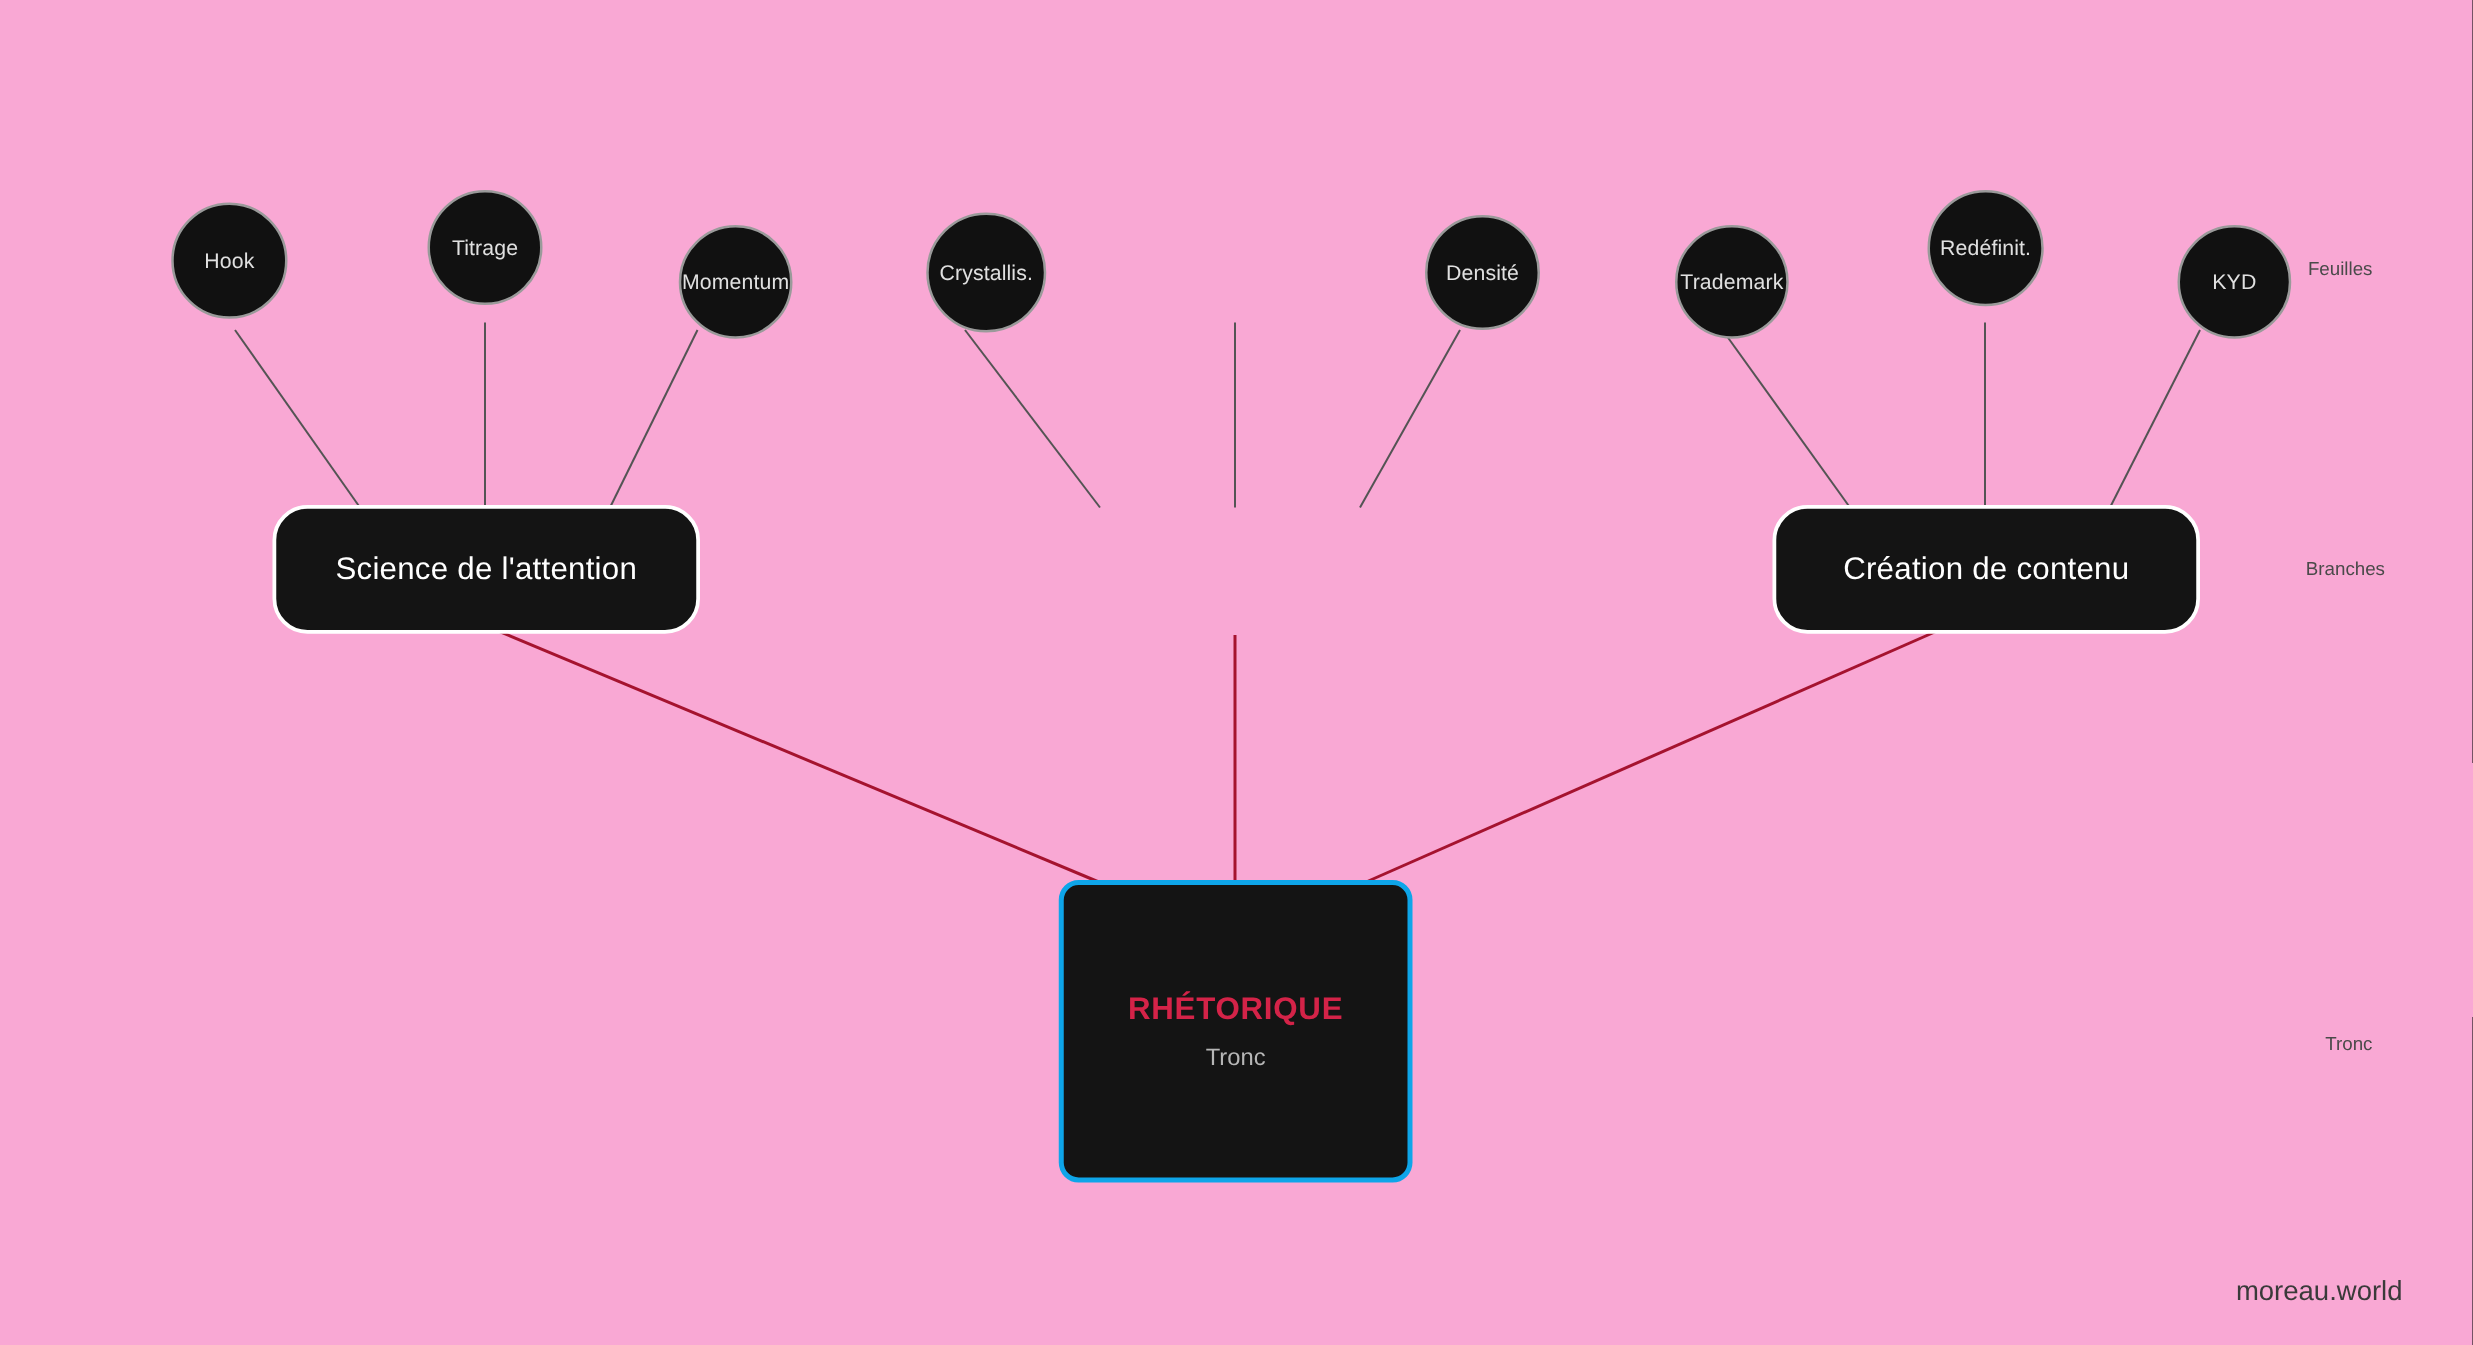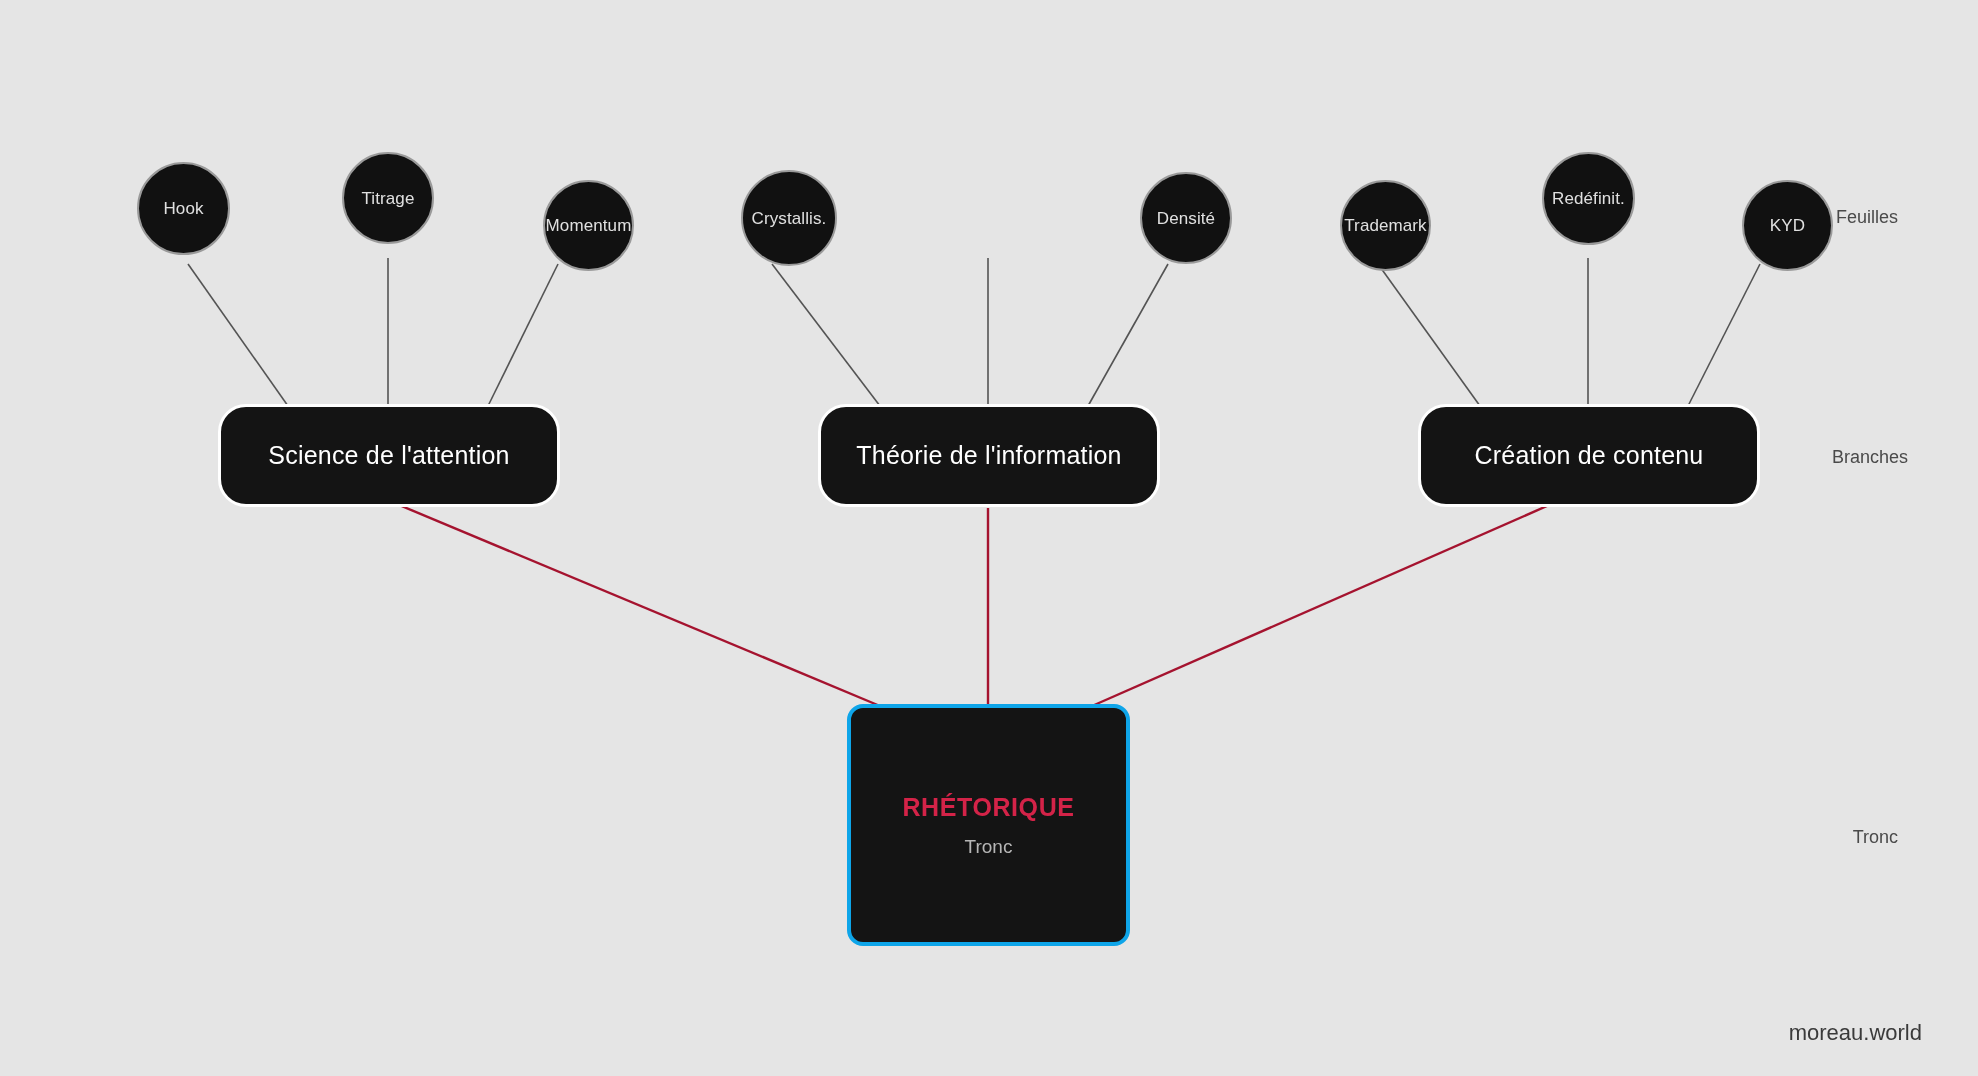--- a/index.html
+++ b/index.html
@@ -5,21 +5,21 @@
 <style>
   html, body {
     margin: 0;
     padding: 0;
     background: #111111;
   }
   #stage {
     position: relative;
     width: 1978px;
     height: 1076px;
-    background: #e5e5e5;
+    background: #f9a8d4;
     overflow: hidden;
     font-family: "Liberation Sans", sans-serif;
     -webkit-font-smoothing: antialiased;
   }
   #edges {
     position: absolute;
     left: 0; top: 0;
     width: 1978px;
     height: 1076px;
     pointer-events: none;
@@ -87,21 +87,21 @@
   }
   .trunk-sub {
     font-size: 19px;
     color: #b6b6b6;
     margin: 0;
   }
 
   
   .legend-label {
     position: absolute;
-    font-size: 18px;
+    font-size: 15px;
     color: #4a4a4a;
     white-space: nowrap;
     z-index: 2;
     padding-left: 30px;
   }
 
   
   .watermark {
     position: absolute;
     right: 56px;
@@ -168,23 +168,20 @@
   </div>
 
   <div class="leaf" style="left:1742px; top:180px; width:91px; height:91px;align-items:center;">
     <span class="leaf-label">KYD</span>
   </div>
 
   <div class="branch" style="left:218px; top:404px; width:342px; height:103px;">
     <span class="branch-label">Science de l'attention</span>
   </div>
 
-  <div class="branch" style="left:818px; top:404px; width:342px; height:103px;">
-    <span class="branch-label">Théorie de l'information</span>
-  </div>
 
   <div class="branch" style="left:1418px; top:404px; width:342px; height:103px;">
     <span class="branch-label">Création de contenu</span>
   </div>
 
   <div class="trunk" style="left:847px; top:704px; width:283px; height:242px;">
     <div class="trunk-title">RHÉTORIQUE</div>
     <div class="trunk-sub">Tronc</div>
   </div>
 

